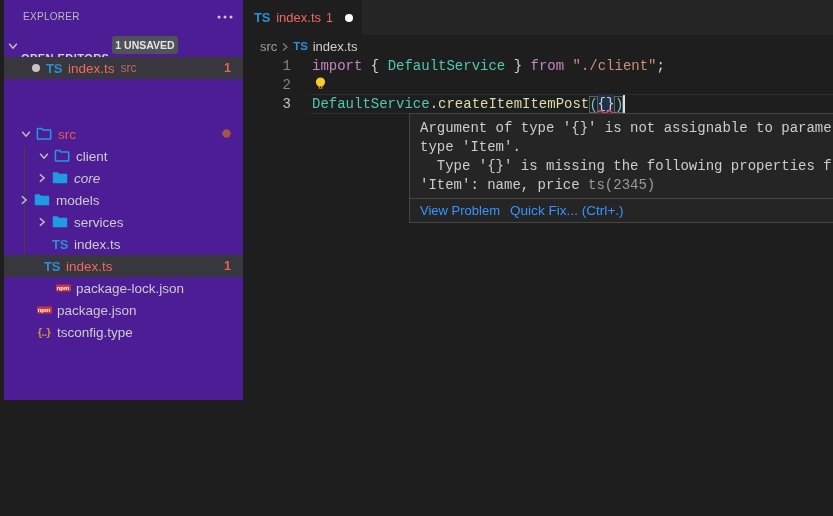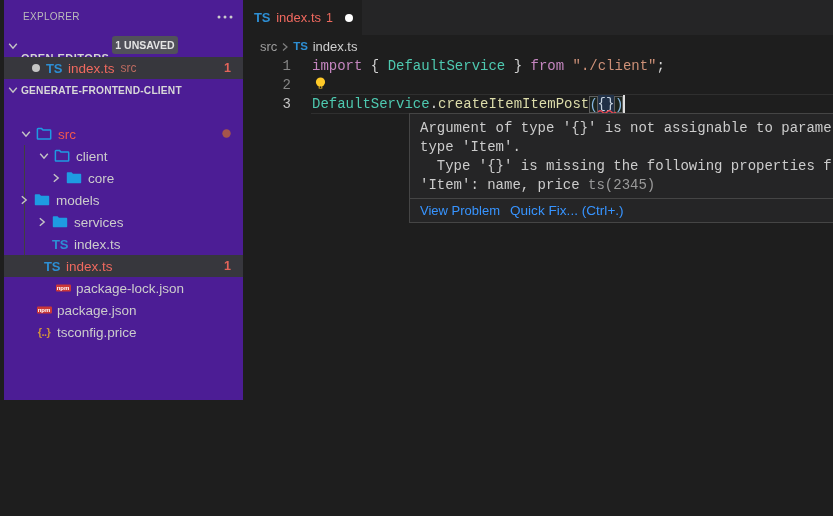--- a/index.html
+++ b/index.html
@@ -67,30 +67,20 @@
         <span class="icon16">
             <span class="tsicon">TS</span>
           </span>
         <span class="gap"></span>
         <span class="tlabel" style="color:#f0695f;">index.ts</span>
         <span style="margin-left:6px; font-size:12px; color:#bc6a60;">src</span>
       </div>
       <span class="badge1">1</span>
     </div>
 
-    <div class="srow" style="top:79px;">
-      <div class="flexr" style="padding-left:1px;">
-        <span class="chev">
-            <svg width="10" height="10" viewBox="0 0 10 10">
-              <path d="M1.2 2.8 L5 7.2 L8.8 2.8" stroke="#c5c5c5" stroke-width="1.4" fill="none"></path>
-            </svg>
-          </span>
-        <span style="font-size:10.2px; font-weight:bold; letter-spacing:0.2px; color:#d8d8d8;">GENERATE-FRONTEND-CLIENT</span>
-      </div>
-    </div>
 
     <div class="abs" style="left:20px; top:145px; width:1px; height:132px; background:#404040;"></div>
 
 
     <div class="srow" style="top:123px;">
       <div class="flexr" style="padding-left:14px;">
         <span class="chev">
             <svg width="10" height="10" viewBox="0 0 10 10">
               <path d="M1.2 2.8 L5 7.2 L8.8 2.8" stroke="#c5c5c5" stroke-width="1.4" fill="none"></path>
             </svg>
@@ -119,21 +109,21 @@
             <svg width="16" height="16" viewBox="0 0 16 16">
           <path d="M1.4 3.3 C1.4 2.9 1.7 2.6 2.1 2.6 H5.6 L7 4.0 H14 C14.4 4.0 14.7 4.3 14.7 4.7 V12.4 C14.7 12.8 14.4 13.1 14 13.1 H2.1 C1.7 13.1 1.4 12.8 1.4 12.4 Z" fill="none" stroke="#1e9be2" stroke-width="1.5"></path>
         </svg>
           </span>
         <span class="gap" style="flex-basis:6px;"></span>
         <span class="tlabel">client</span>
       </div>
     </div>
 
     <div class="srow" style="top:167px;">
-      <div class="flexr" style="padding-left:44px;">
+      <div class="flexr" style="padding-left:30px;font-style:italic;">
         <span class="chev">
             <svg width="10" height="10" viewBox="0 0 10 10">
               <path d="M2.8 1.2 L7.2 5 L2.8 8.8" stroke="#c5c5c5" stroke-width="1.4" fill="none"></path>
             </svg>
           </span>
         <span class="icon16 nudge">
             <svg width="16" height="16" viewBox="0 0 16 16">
           <path d="M0.8 3.0 C0.8 2.6 1.1 2.3 1.5 2.3 H5.5 L7 3.8 H14.5 C14.9 3.8 15.2 4.1 15.2 4.5 V12.6 C15.2 13 14.9 13.3 14.5 13.3 H1.5 C1.1 13.3 0.8 13 0.8 12.6 Z" fill="#1e9be2"></path>
         </svg>
           </span>
@@ -222,21 +212,21 @@
         <span class="tlabel">package.json</span>
       </div>
     </div>
 
     <div class="srow" style="top:321px;">
       <div class="flexr" style="padding-left:32px;">
         <span class="icon16">
             <span style="font-size:11px; font-weight:bold; color:#ce913d; letter-spacing:-0.5px;">{..}</span>
           </span>
         <span class="gap" style="flex-basis:5px;"></span>
-        <span class="tlabel">tsconfig.price</span>
+        <span class="tlabel">tsconfig.type</span>
       </div>
     </div>
   </div>
 
   <div id="editor">
     <div id="tabstrip">
       <div id="tab">
         <span style="margin-left:11px;" class="tsicon">TS</span>
         <span style="margin-left:6px; font-size:13px; color:#f0695f;">index.ts</span>
         <span style="margin-left:5px; font-size:12.5px; color:#ec6a5e;">1</span>

